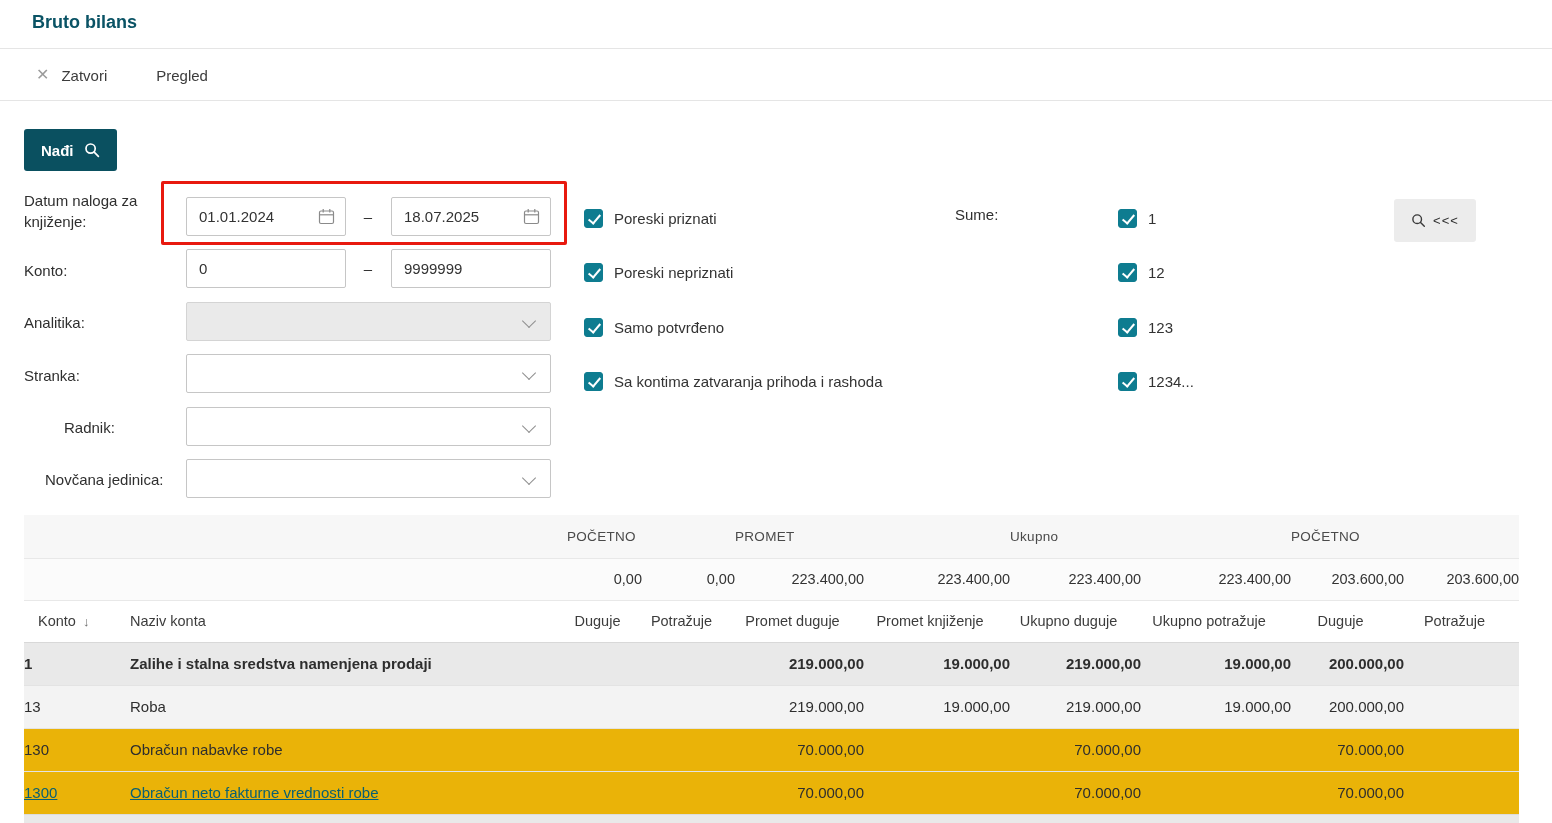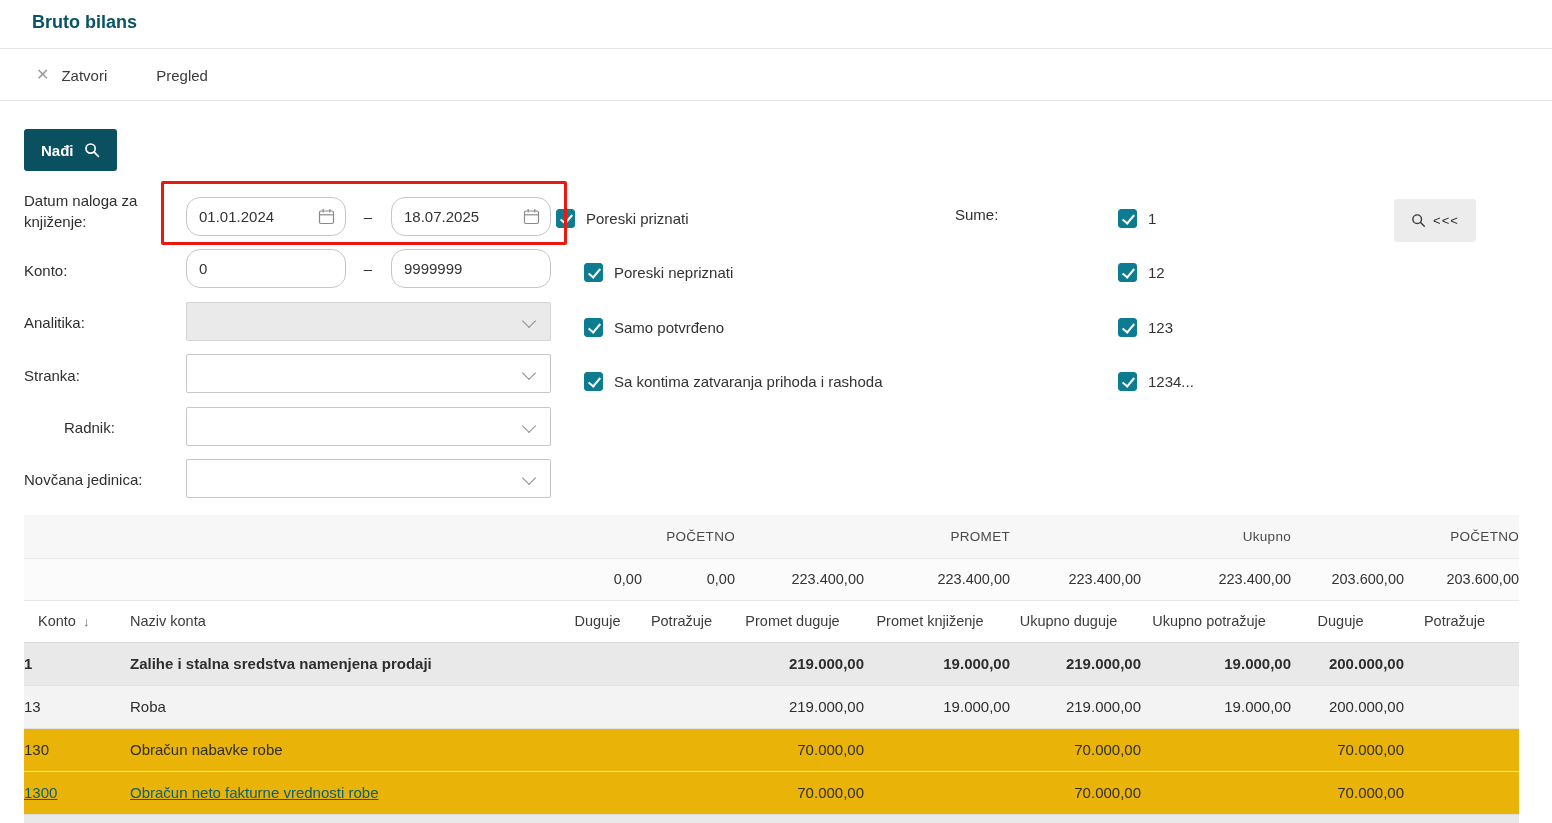--- a/index.html
+++ b/index.html
@@ -17,21 +17,21 @@
   .tb-item { display:flex; align-items:center; gap:12px; font-size:15px; color:#3c3c3c; cursor:pointer; }
   .x-icon { color:#9b9b9b; font-size:16px; line-height:1; }
 
   
   .find-btn { position:absolute; left:24px; top:129px; height:42px; padding:0 17px; background:#0a5060;
               border:none; border-radius:3px; color:#fff; font-size:15px; font-weight:600;
               display:flex; align-items:center; gap:10px; font-family:inherit; cursor:pointer; }
 
   
   .flabel { position:absolute; left:24px; font-size:15px; color:#2f2f2f; line-height:21px; }
-  .tinput { position:absolute; height:39px; width:160px; border:1px solid #c6c6c6; border-radius:14px;
+  .tinput { position:absolute; height:39px; width:160px; border:1px solid #c6c6c6; border-radius:2px;
             font-size:15px; color:#333; padding:0 32px 0 12px; font-family:inherit; background:#fff; }
   .tinput.no-icon { padding-right:12px; }
   .dash { position:absolute; width:22px; text-align:center; font-size:15px; color:#333; line-height:39px; }
   .cal-icon { position:absolute; width:17px; height:17px; cursor:pointer; }
   .dd { position:absolute; left:186px; width:365px; height:39px; border:1px solid #c6c6c6; border-radius:2px;
         background:#fff; cursor:pointer; }
   .dd::after { content:""; position:absolute; right:16px; top:13px; width:9px; height:9px;
                border-right:1.6px solid #8f8f8f; border-bottom:1.6px solid #8f8f8f; transform:rotate(45deg); }
   .dd.disabled { background:#eaeaea; border-color:#d4d4d4; cursor:default; }
 
@@ -51,21 +51,21 @@
 
   
   .annotation { position:absolute; left:161px; top:181px; width:406px; height:64px; border:3px solid #e8190f;
                 border-radius:2px; pointer-events:none; z-index:5; }
 
   
   .grid { position:absolute; left:24px; top:515px; width:1495px; border-collapse:collapse; table-layout:fixed;
           font-size:15px; color:#2e2e2e; }
   .grid td, .grid th { padding:0; vertical-align:middle; font-weight:400; overflow:hidden; white-space:nowrap; }
   .group-row td { height:43px; background:#f7f7f7; border-bottom:1px solid #e8e8e8; font-size:13.5px;
-                  color:#4a4a4a; text-align:right; letter-spacing:.3px; }
+                  color:#4a4a4a; text-align:left; letter-spacing:.3px; }
   .totals-row td { height:42px; background:#fbfbfb; border-bottom:1px solid #e8e8e8; font-size:14.5px; color:#333; }
   .head-row th { height:42px; background:#fff; border-bottom:1px solid #d8d8d8; font-size:14.5px; color:#3c3c3c;
                  padding-right:14px; }
   .head-row th.konto-h { text-align:left; padding-left:14px; padding-right:0; }
   .head-row th.naziv-h { text-align:left; padding-right:0; }
   .sort-arrow { font-size:13px; color:#6b6b6b; margin-left:7px; }
   .num { text-align:right; padding-right:14px; }
   .grid tbody td { height:43px; border-bottom:1px solid #e3e3e3; background:#eab308; }
   tr.lvl1 td { background:#e9e9e9; font-weight:700; }
   tr.lvl2 td { background:#f3f3f3; }
@@ -99,21 +99,21 @@
       <circle cx="6.6" cy="6.6" r="4.6" fill="none" stroke="#ffffff" stroke-width="1.7"></circle>
       <line x1="10.2" y1="10.2" x2="14.4" y2="14.4" stroke="#ffffff" stroke-width="1.7" stroke-linecap="round"></line>
     </svg>
   </button>
 
   <div class="flabel" style="top:190px; width:148px;">Datum naloga za knjiženje:</div>
   <div class="flabel" style="top:260px;">Konto:</div>
   <div class="flabel" style="top:312px;">Analitika:</div>
   <div class="flabel" style="top:365px;">Stranka:</div>
   <div class="flabel" style="top:417px;margin-left:40px;">Radnik:</div>
-  <div class="flabel" style="top:469px;">Novčana jedinica:</div>
+  <div class="flabel" style="top:469px;margin-left:21px;">Novčana jedinica:</div>
 
   <input class="tinput" style="left: 186px; top: 197px;" value="01.01.2024">
   <span class="cal-icon" style="left:318px; top:208px;">
     <svg width="17" height="17" viewBox="0 0 17 17">
       <rect x="1.5" y="3" width="14" height="12.5" rx="1.5" fill="none" stroke="#8a8a8a" stroke-width="1.2"></rect>
       <line x1="1.5" y1="6.8" x2="15.5" y2="6.8" stroke="#8a8a8a" stroke-width="1.2"></line>
       <line x1="5.2" y1="1" x2="5.2" y2="4.4" stroke="#8a8a8a" stroke-width="1.2"></line>
       <line x1="11.8" y1="1" x2="11.8" y2="4.4" stroke="#8a8a8a" stroke-width="1.2"></line>
     </svg>
   </span>
@@ -131,21 +131,21 @@
 
   <input class="tinput no-icon" style="left: 186px; top: 249px;" value="0">
   <div class="dash" style="left:357px; top:249px;">–</div>
   <input class="tinput no-icon" style="left: 391px; top: 249px;" value="9999999">
 
   <div class="dd disabled" style="top:302px;"></div>
   <div class="dd" style="top:354px;"></div>
   <div class="dd" style="top:407px;"></div>
   <div class="dd" style="top:459px;"></div>
 
-  <div class="check-item" style="left:556px; top:207px;">
+  <div class="check-item" style="left:584px; top:207px;">
     <span class="cb checked"></span>
     <span>Poreski priznati</span>
   </div>
   <div class="check-item" style="left:584px; top:261px;">
     <span class="cb checked"></span>
     <span>Poreski nepriznati</span>
   </div>
   <div class="check-item" style="left:584px; top:316px;">
     <span class="cb checked"></span>
     <span>Samo potvrđeno</span>

